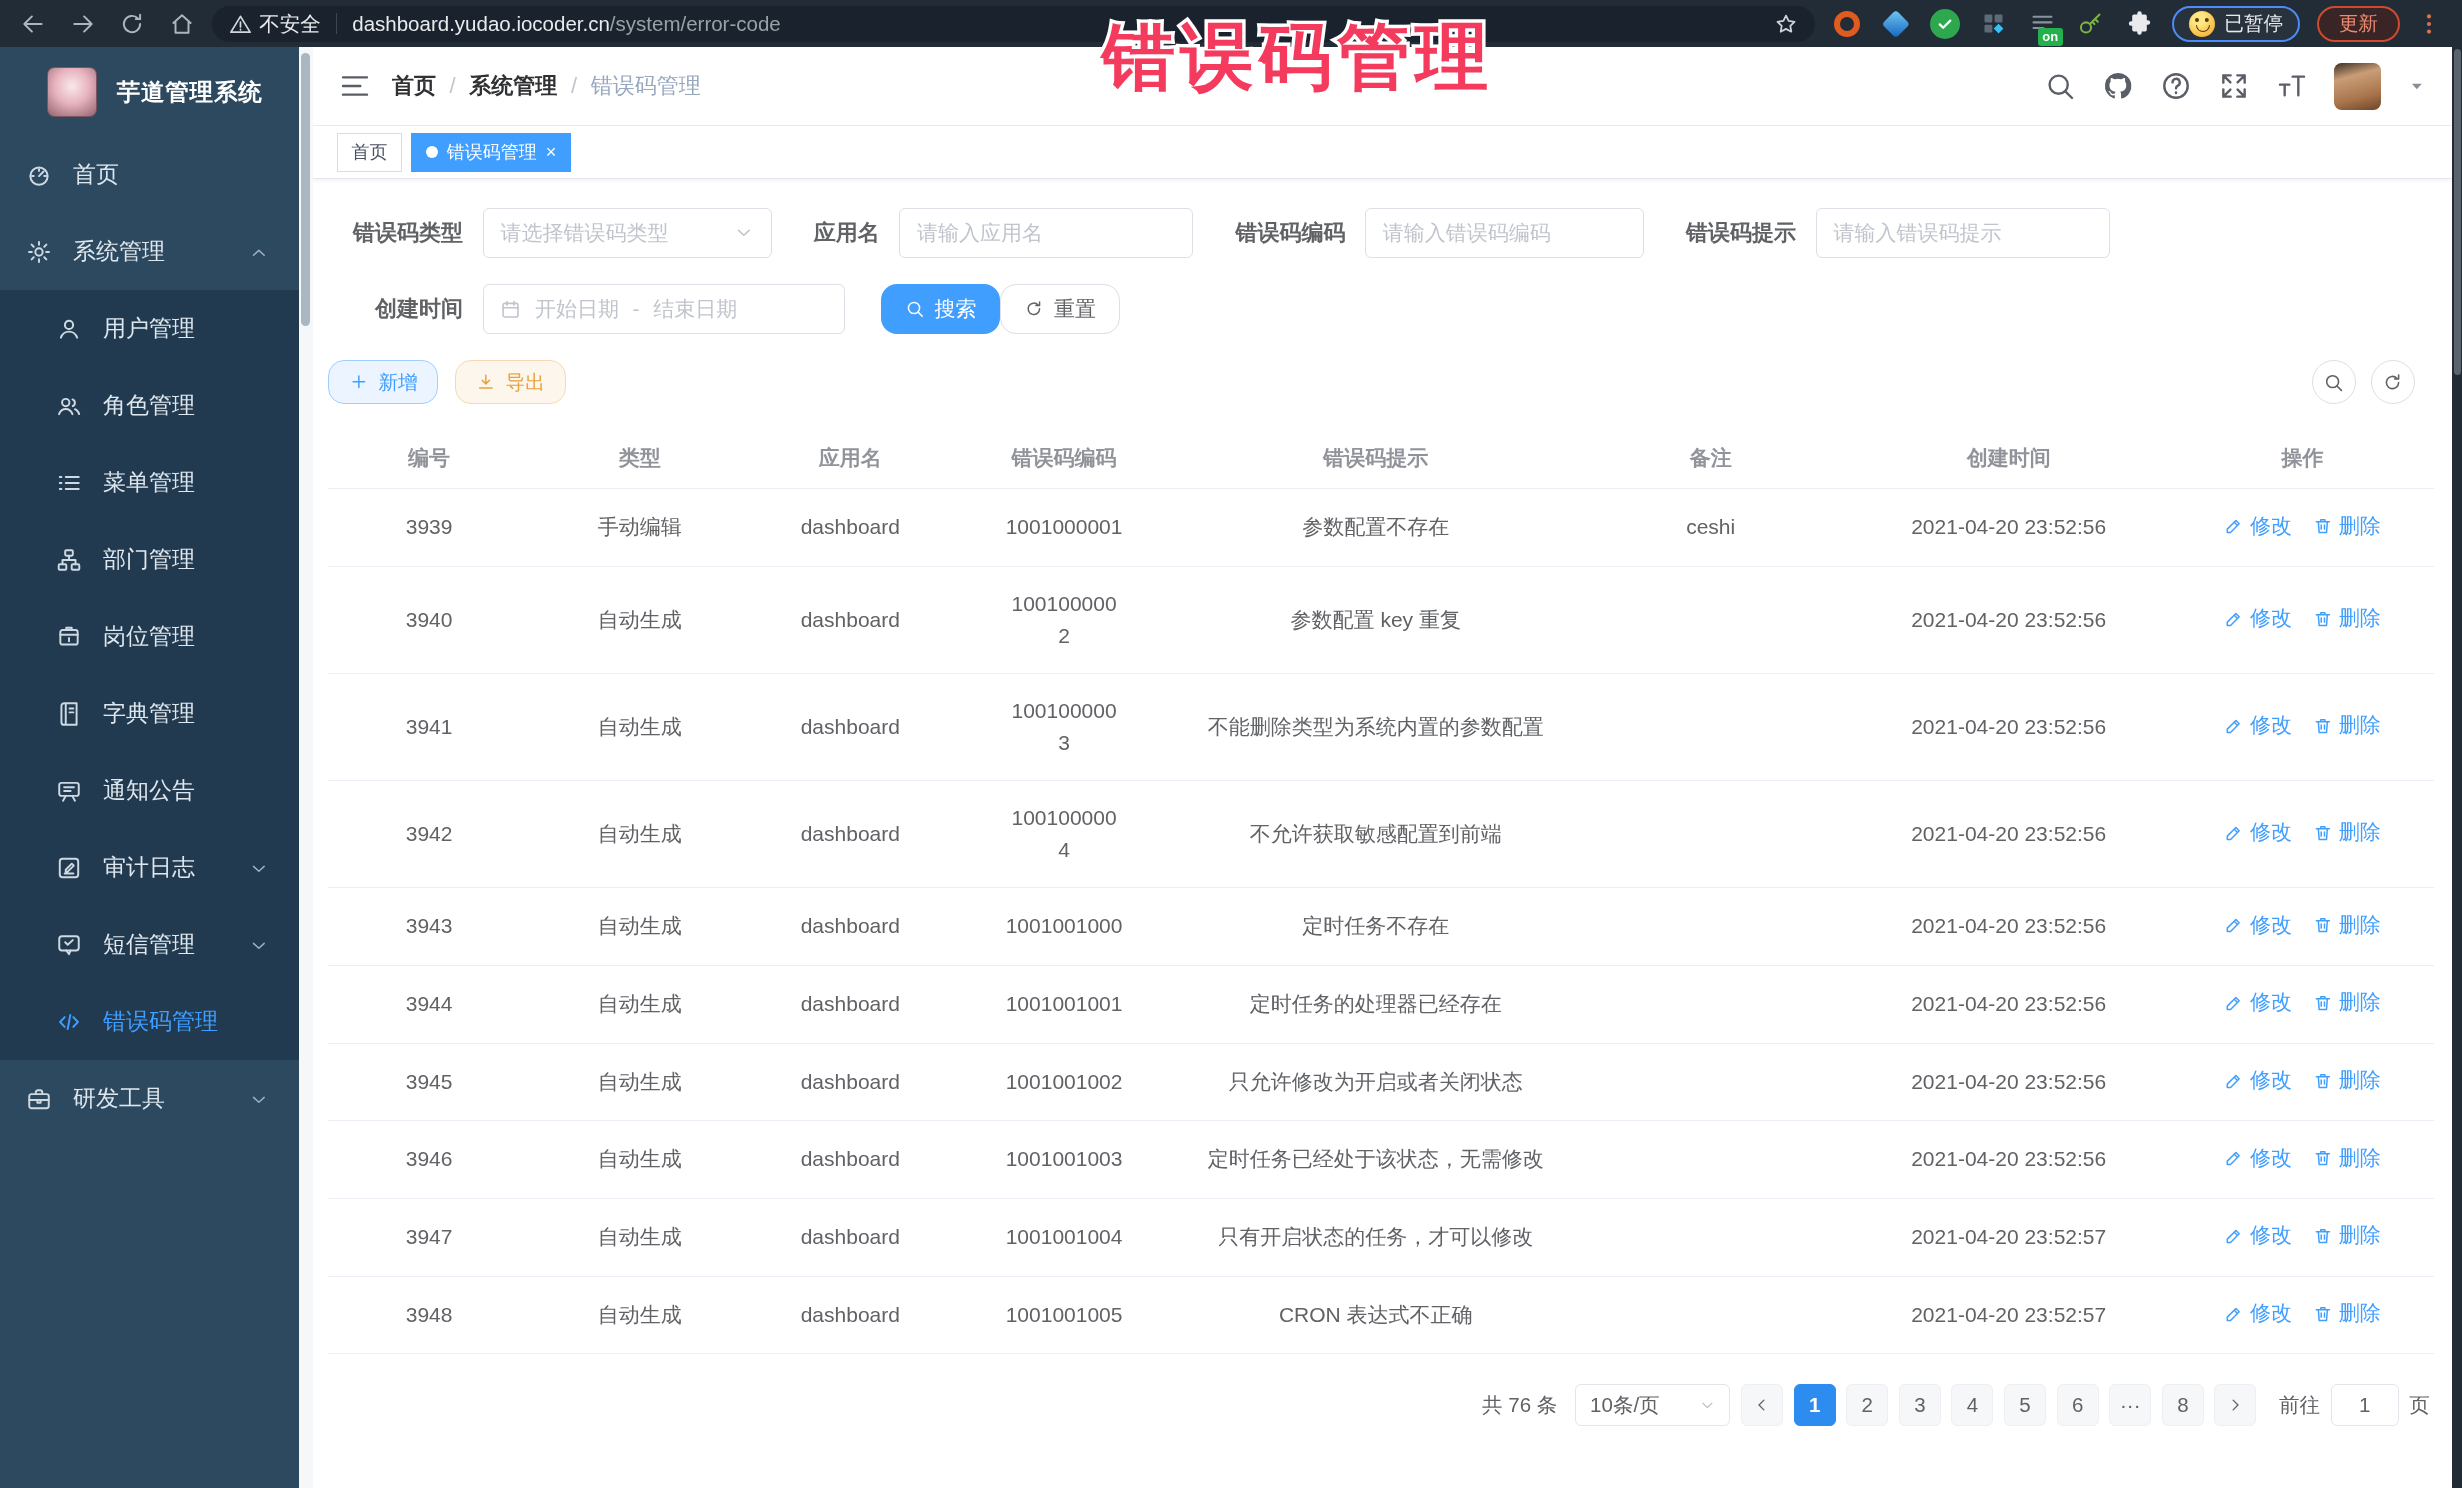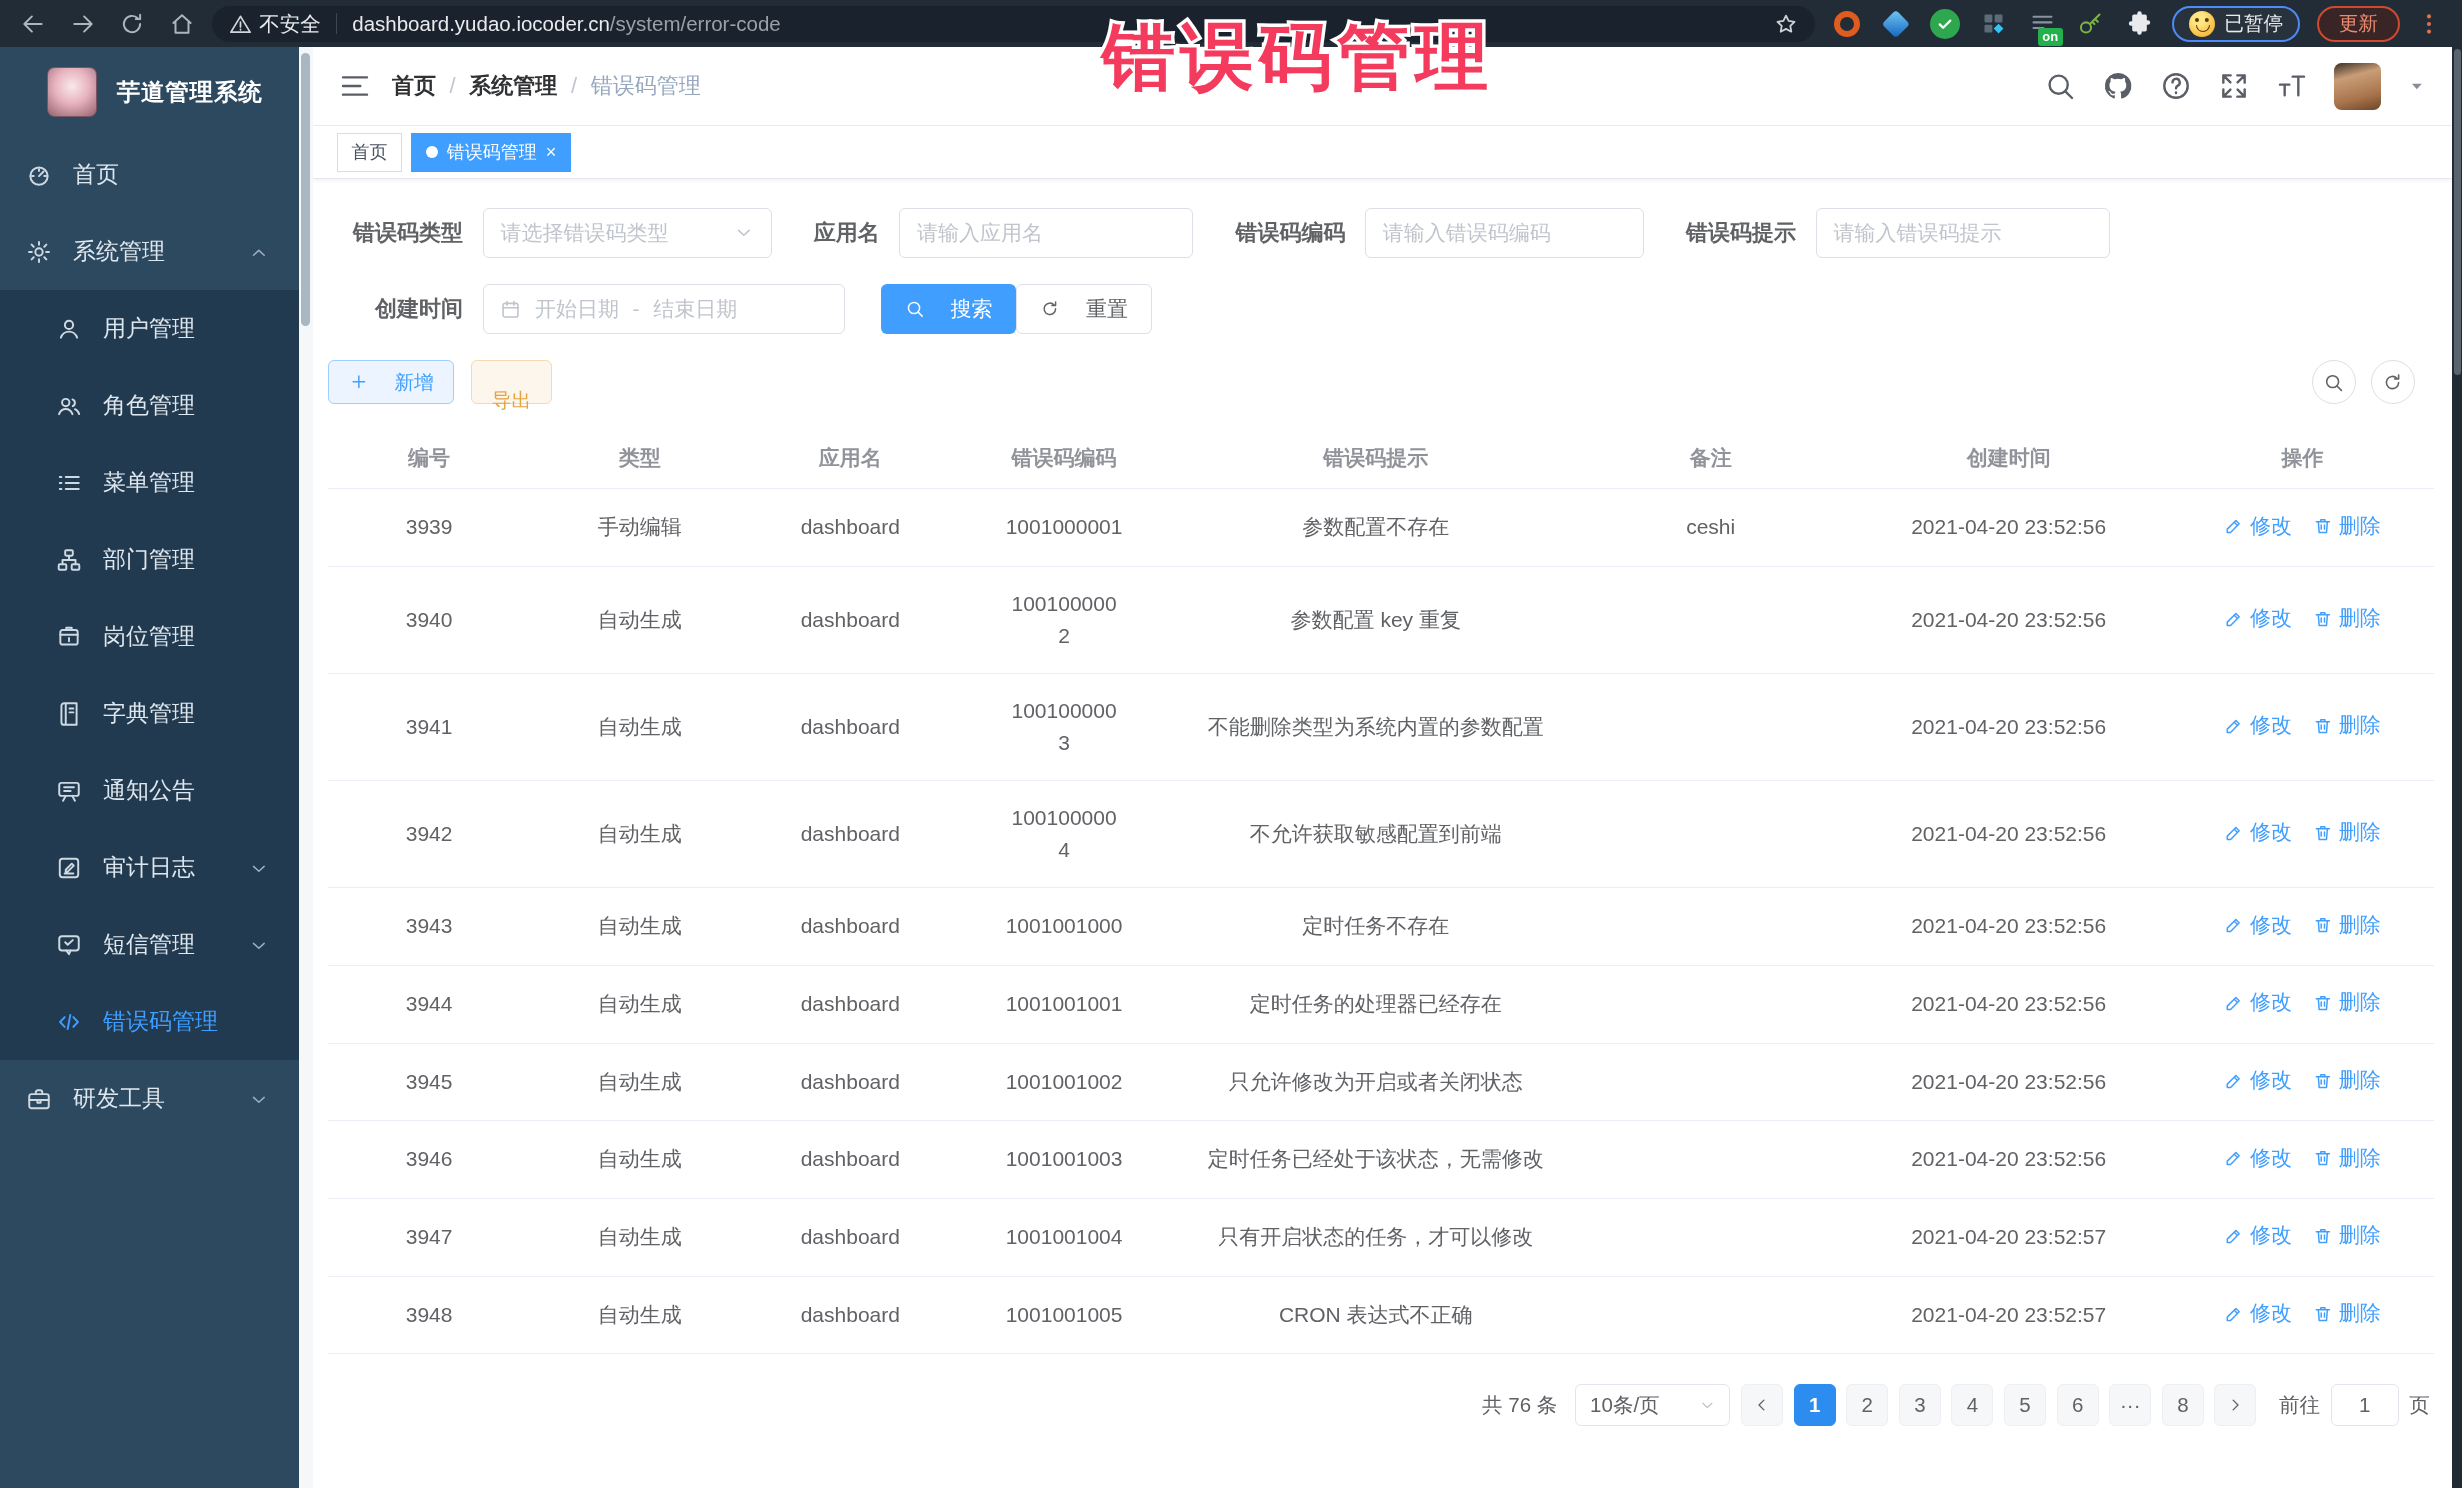--- a/index.html
+++ b/index.html
@@ -99,30 +99,30 @@
   .f-label { font-size:22px; font-weight:700; color:#606266; margin-right:19.7px; white-space:nowrap; }
   .f-label.w { min-width:135px; text-align:right; }
   .ctrl { height:50px; border:1.5px solid #dcdfe6; border-radius:6px; background:#fff;
     display:flex; align-items:center; padding:0 16.7px; font-size:21px; color:#c0c4cc;gap:24px; }
   .ctrl .ph { color:#c0c4cc; }
   .ctrl.select { width:289px; justify-content:space-between; }
   .ctrl.select .ic { width:19.7px; height:19.7px; color:#c0c4cc; }
   .ctrl.input-app { width:294px; } .ctrl.input-code { width:279px; } .ctrl.input-hint { width:294px; }
   .ctrl.date { width:362px; gap:13.6px; }
   .ctrl.date .ic { width:21px; height:21px; color:#c0c4cc; flex:0 0 auto; }
-  .btn { height:50px; border-radius:6px; display:inline-flex; align-items:center; gap:26px;
+  .btn { height:50px; border-radius:16px; display:inline-flex; align-items:center; gap:10px;
     font-size:21px; padding:0 23px; cursor:pointer; border:1.5px solid transparent; }
   .btn .ic { width:19.7px; height:19.7px; }
   .btn.primary { background:#409eff; color:#fff; margin-left:36px; }
   .btn.plain { background:#fff; border-color:#dcdfe6; color:#606266; }
 
   .toolbar { display:flex; align-items:center; margin-top:4.5px; }
   .btn.mini { height:44px; font-size:19.7px; padding:0 19.7px; }
   .btn.add { background:#ecf5ff; border-color:#a0cfff; color:#409eff; margin-left:0; }
-  .btn.export { background:#fdf6ec; border-color:#f5dab1; color:#e6a23c; margin-left:16.7px;flex-direction:column; }
+  .btn.export { background:#fdf6ec; border-color:#f5dab1; color:#e6a23c; margin-left:16.7px; }
   .tool-circles { margin-left:auto; display:flex; gap:15px; margin-right:19.7px; }
   .circle-btn { width:44px; height:44px; border-radius:50%; border:1.5px solid #dcdfe6;
     background:#fff; color:#606266; display:flex; align-items:center; justify-content:center; cursor:pointer; }
   .circle-btn .ic { width:21px; height:21px; }
 
   
   table { width:100%; border-collapse:collapse; margin-top:23px; table-layout:fixed; }
   th { font-size:21px; color:#909399; font-weight:700; padding:16.7px 7.6px;
     border-bottom:1.5px solid #ebeef5; text-align:center; }
   td { font-size:21px; color:#606266; padding:20.5px 7.6px; border-bottom:1.5px solid #ebeef5;

